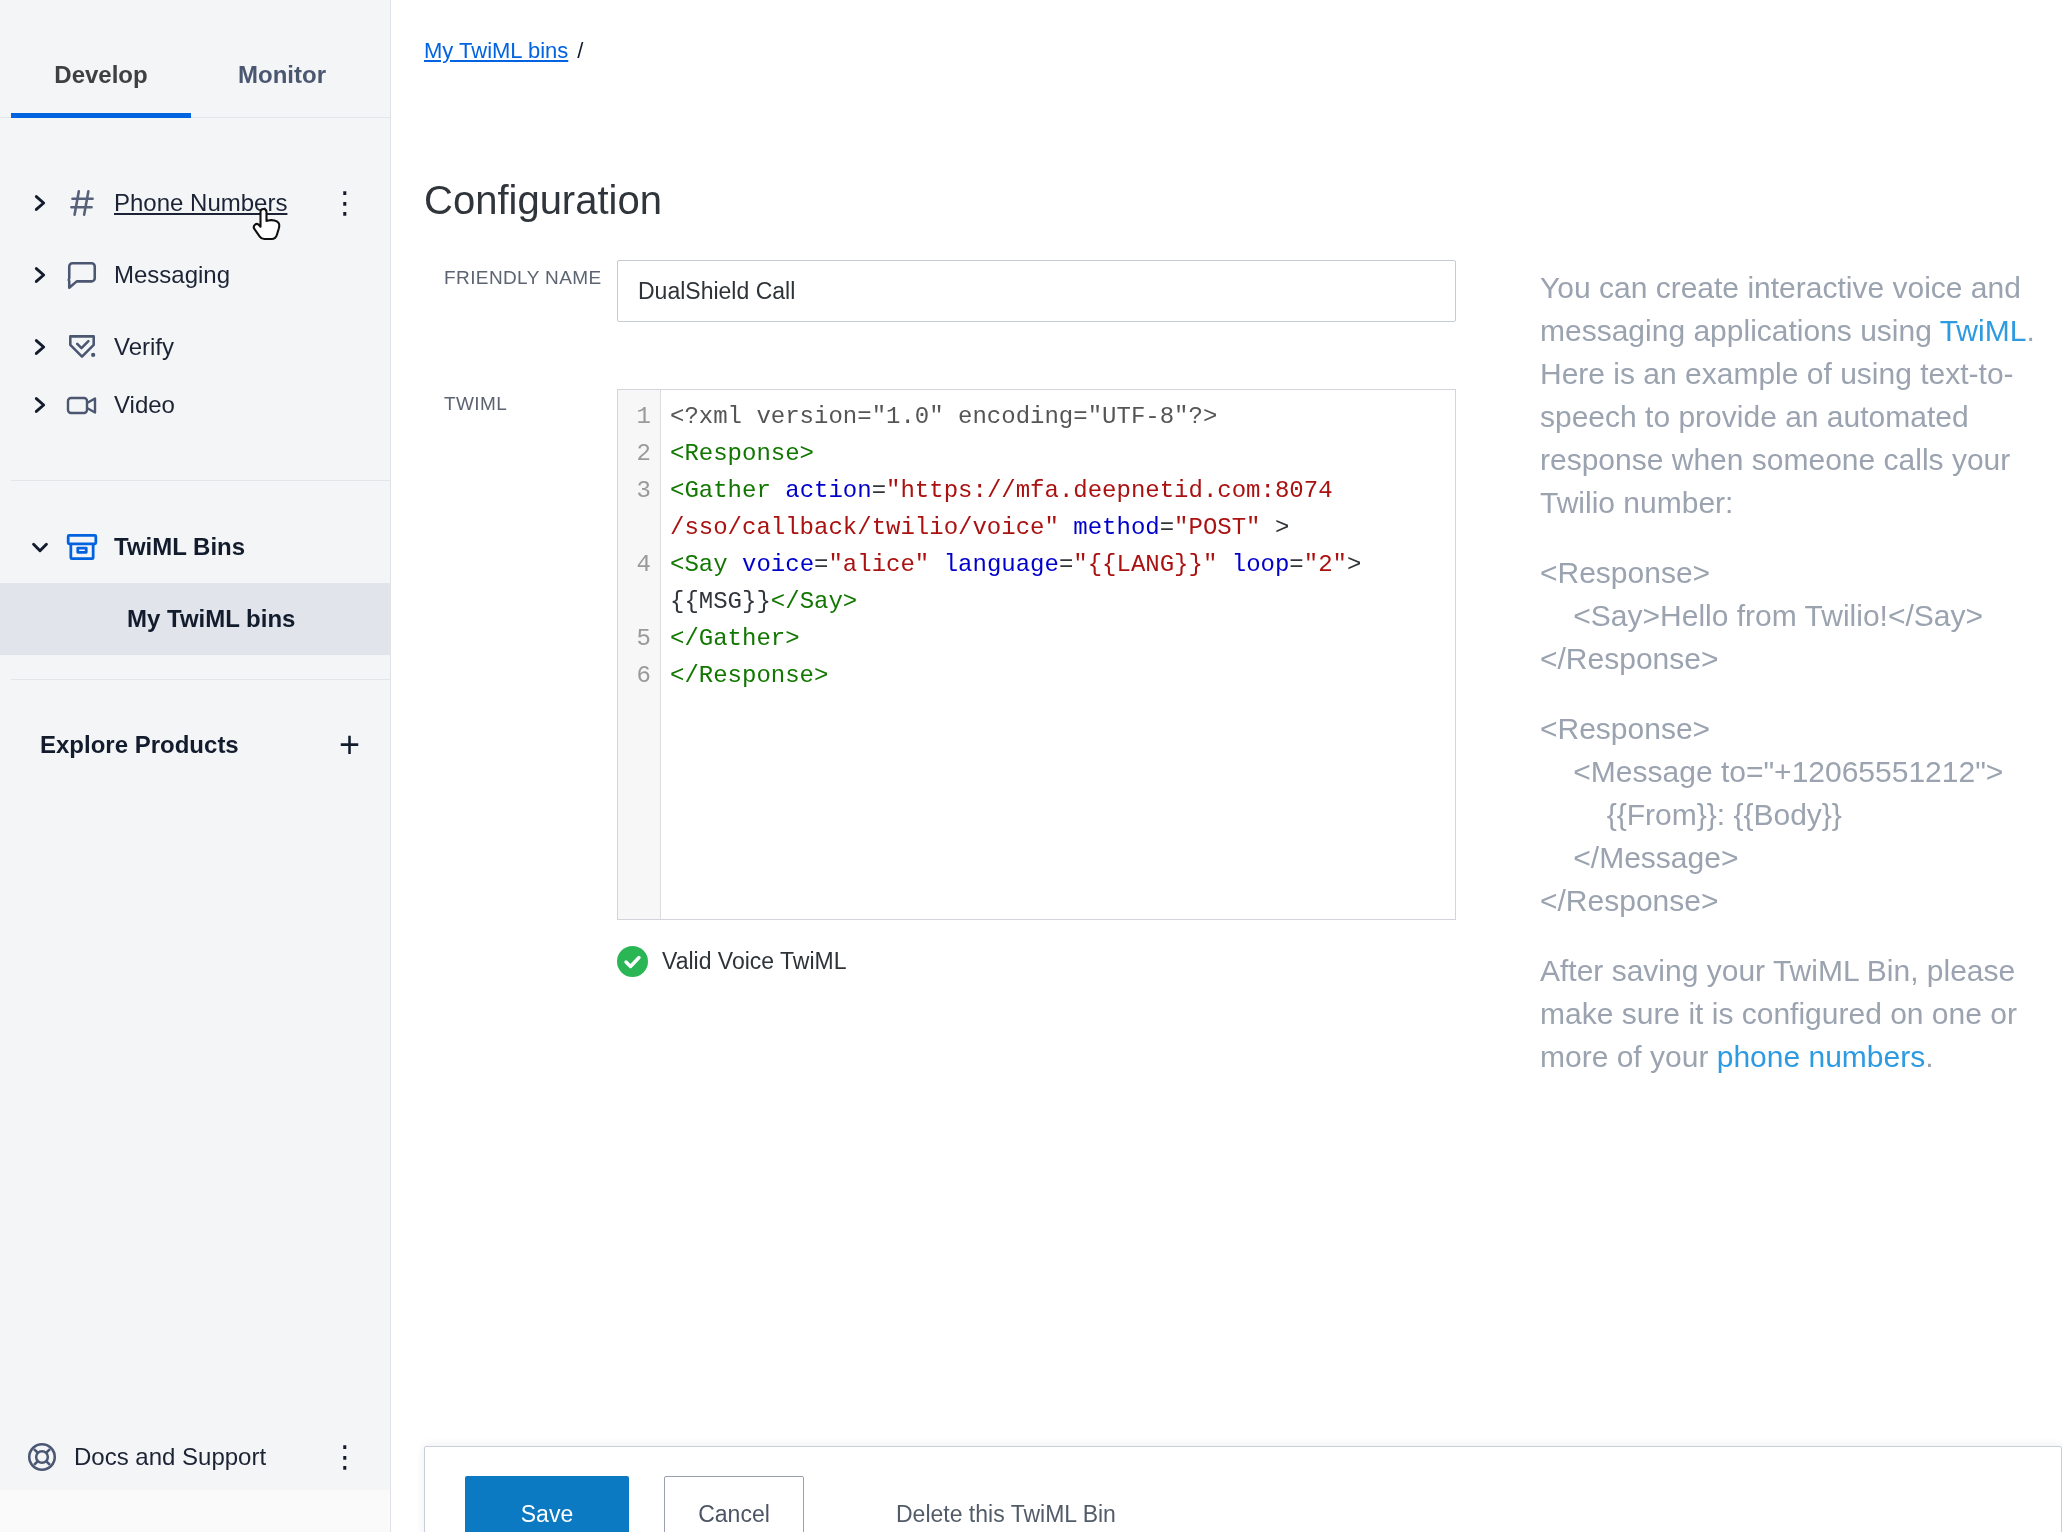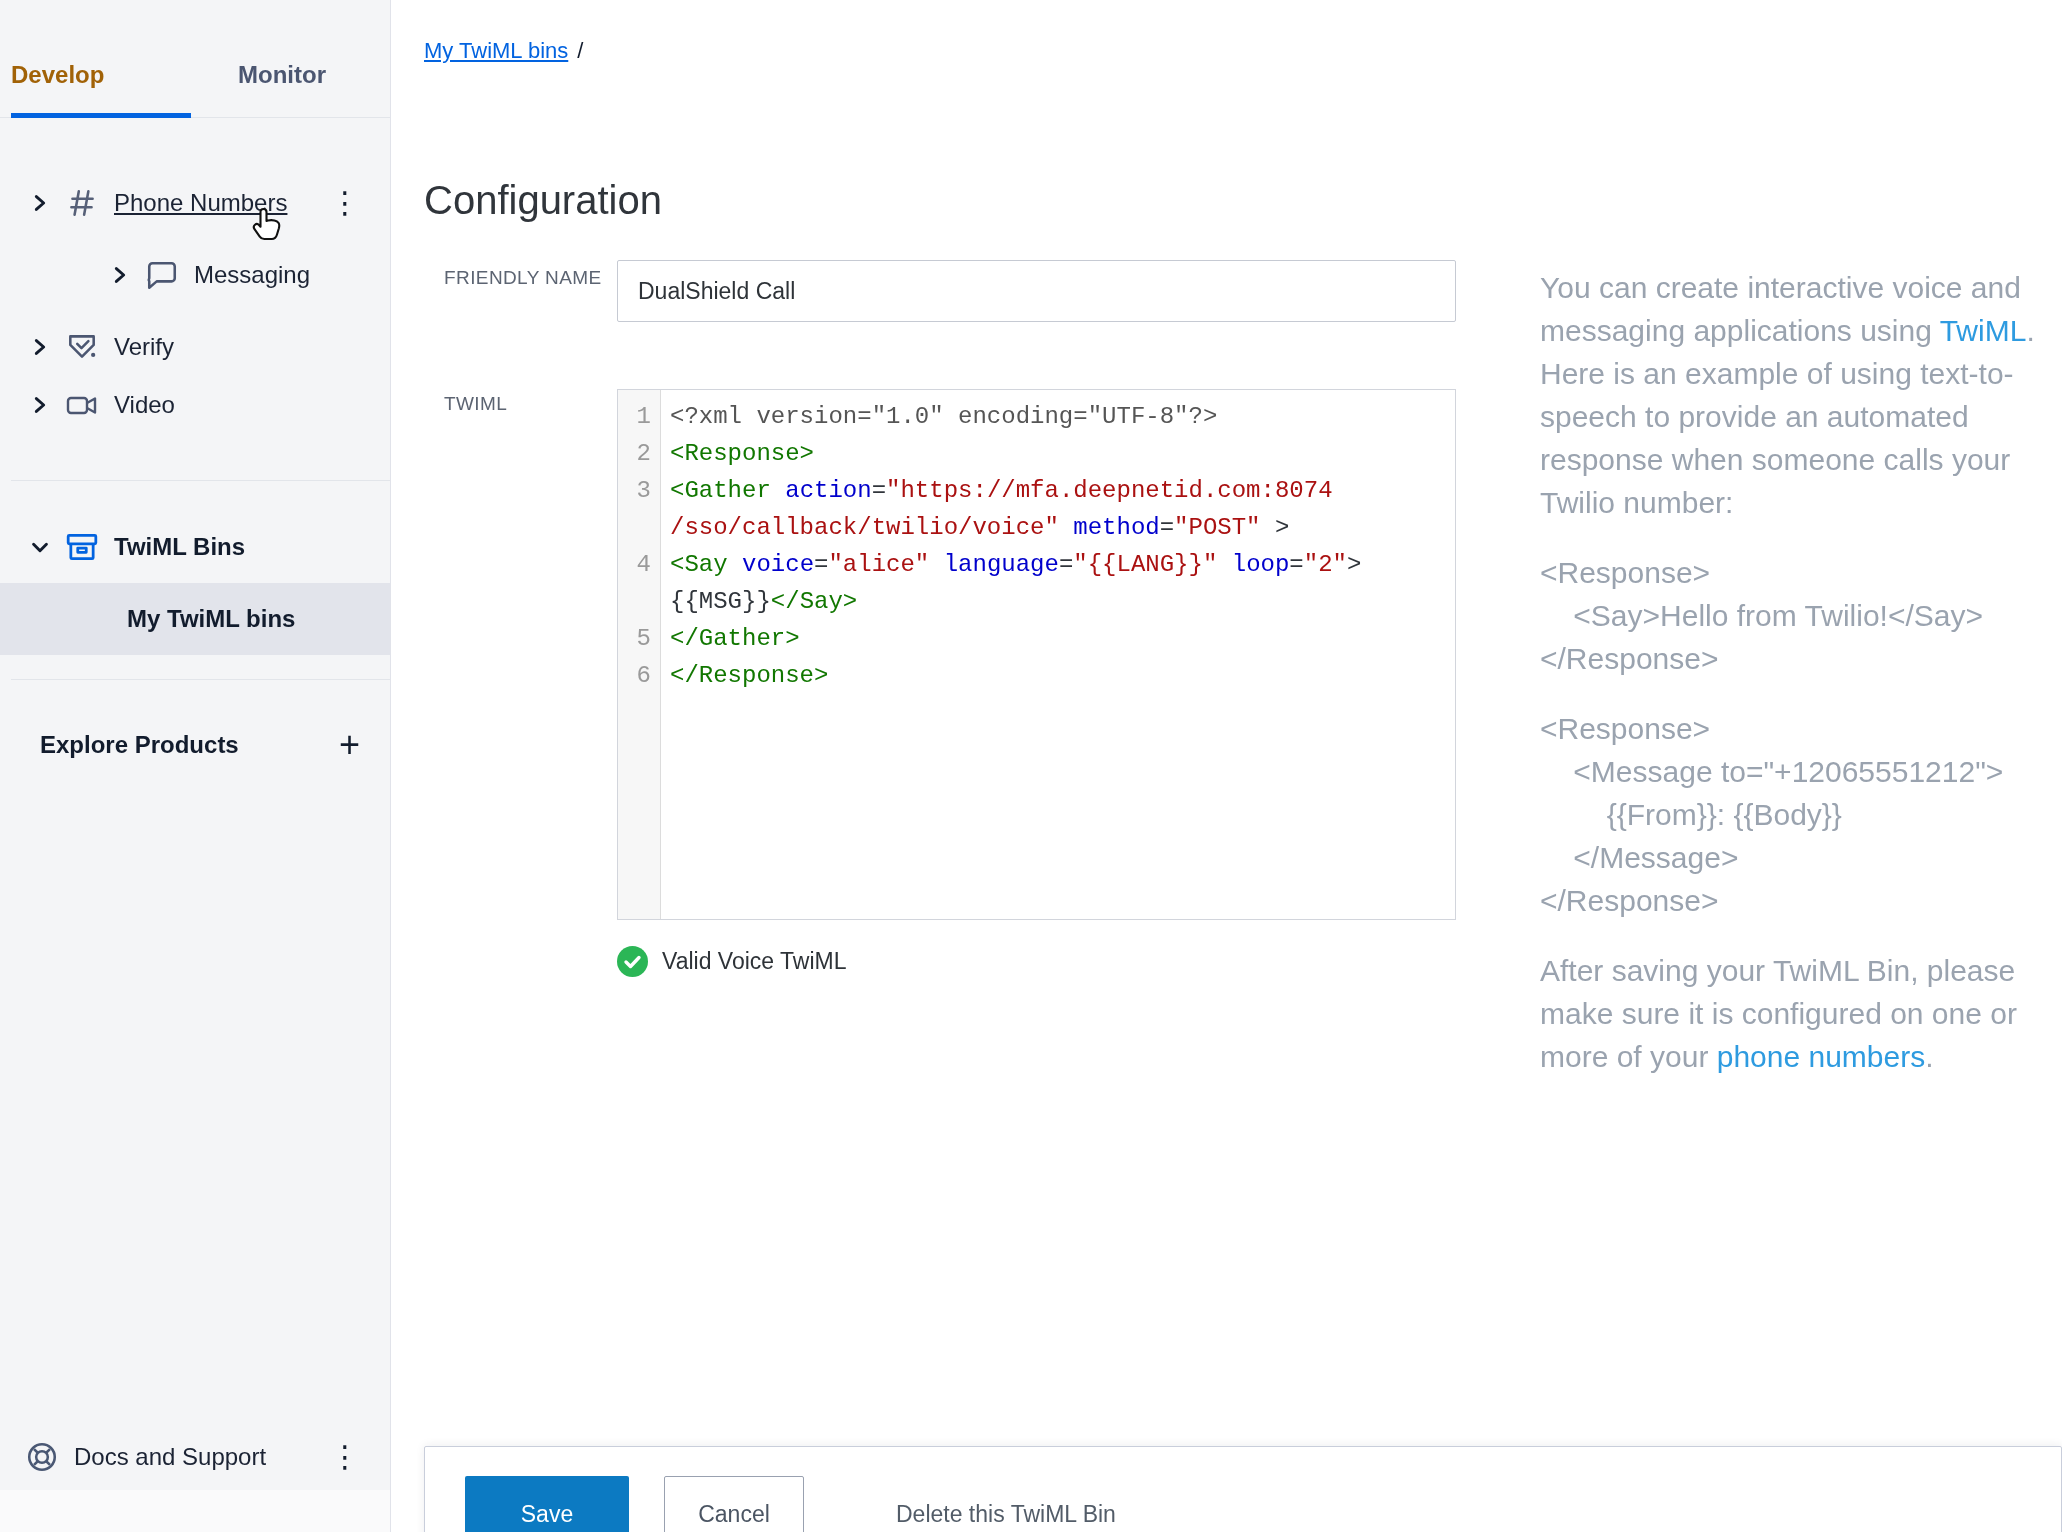--- a/index.html
+++ b/index.html
@@ -7,21 +7,21 @@
   body{
     width:2062px;height:1532px;overflow:hidden;position:relative;
     background:#ffffff;color:#121c2d;
     font-family:"Liberation Sans",sans-serif;
   }
   
   .sidebar{position:absolute;left:0;top:0;width:391px;height:1532px;
     background:#f4f5f7;border-right:1px solid #e1e3ea;box-sizing:border-box;}
   .tabs{position:absolute;top:0;left:0;right:0;height:117px;border-bottom:1px solid #e2e5ea;}
   .tab{position:absolute;bottom:0;font-size:24px;font-weight:600;padding-bottom:24px;cursor:pointer;}
-  .tab.active{left:11px;width:180px;text-align:left;color:#a16207;border-bottom:5px solid #0263e0;margin-bottom:-1px;}
+  .tab.active{left:11px;width:180px;text-align:center;color:#404040;border-bottom:5px solid #0263e0;margin-bottom:-1px;}
   .tab.inactive{left:238px;color:#4b5671;border-bottom:5px solid transparent;margin-bottom:-1px;}
   .nav-item{position:absolute;left:0;right:0;height:72px;display:flex;align-items:center;}
   .chev{margin-left:29px;width:22px;display:flex;align-items:center;}
   .nicon{margin-left:13px;width:36px;display:flex;align-items:center;justify-content:center;}
   .nlabel{margin-left:14px;font-size:24px;font-weight:500;color:#1b2334;}
   .nlabel.hovered{text-decoration:underline;}
   .kebab{position:absolute;right:30px;font-size:30px;color:#121c2d;line-height:1;cursor:pointer;
     font-family:"DejaVu Sans",sans-serif;}
   .sdiv{position:absolute;left:11px;right:0;height:1px;background:#e2e5ea;}
   .sdiv.full{left:0;}
@@ -93,21 +93,21 @@
           </svg>
         </span>
         <span class="nicon">
           <svg width="32" height="34" viewBox="0 0 30 32" fill="none" stroke="#566078" stroke-width="2.4" stroke-linecap="round">
             <path d="M12 5 L8 27 M21 5 L17 27 M6 12 H25 M5 20 H24"></path>
           </svg>
         </span>
         <span class="nlabel hovered">Phone Numbers</span>
         <span class="kebab">⋮</span>
       </div>
-      <div class="nav-item" style="top: 239px; justify-content: center;">
+      <div class="nav-item" style="top: 239px;">
         <span class="chev">
           <svg width="22" height="26" viewBox="0 0 24 26" fill="none">
             <path d="M8 6 L16 13 L8 20" stroke="#121c2d" stroke-width="3.2" stroke-linecap="round" stroke-linejoin="round"></path>
           </svg>
         </span>
         <span class="nicon">
           <svg width="34" height="34" viewBox="0 0 32 32" fill="none" stroke="#4b5671" stroke-width="2.4" stroke-linejoin="round">
             <path d="M4 8 a3 3 0 0 1 3 -3 h18 a3 3 0 0 1 3 3 v11 a3 3 0 0 1 -3 3 h-14 l-7 6 v-6 a3 3 0 0 1 -0 -3 z"></path>
           </svg>
         </span>

